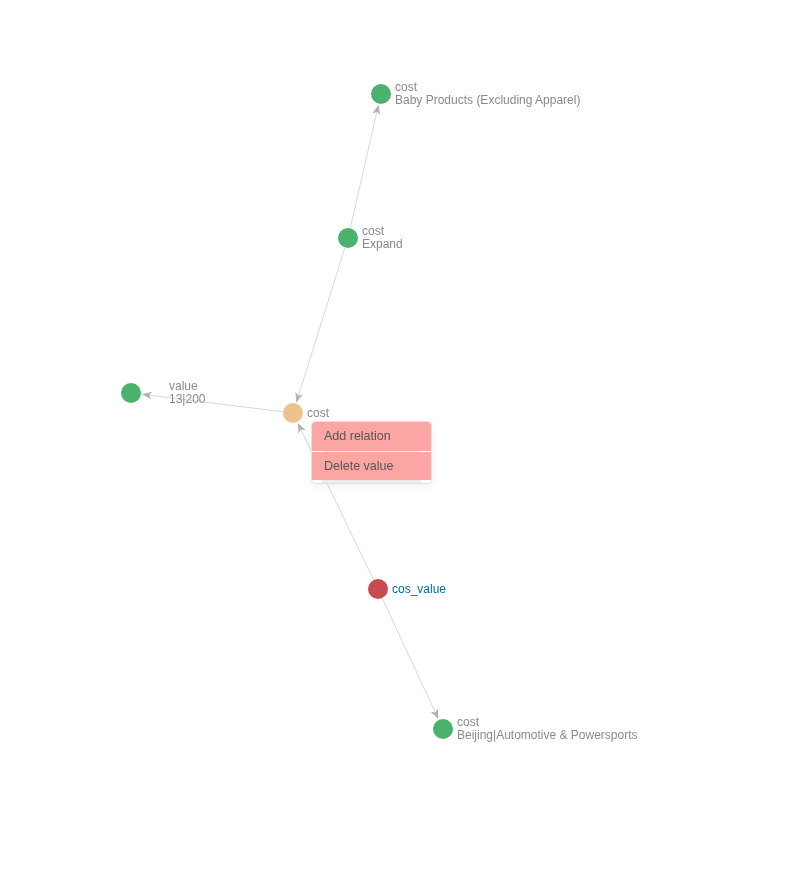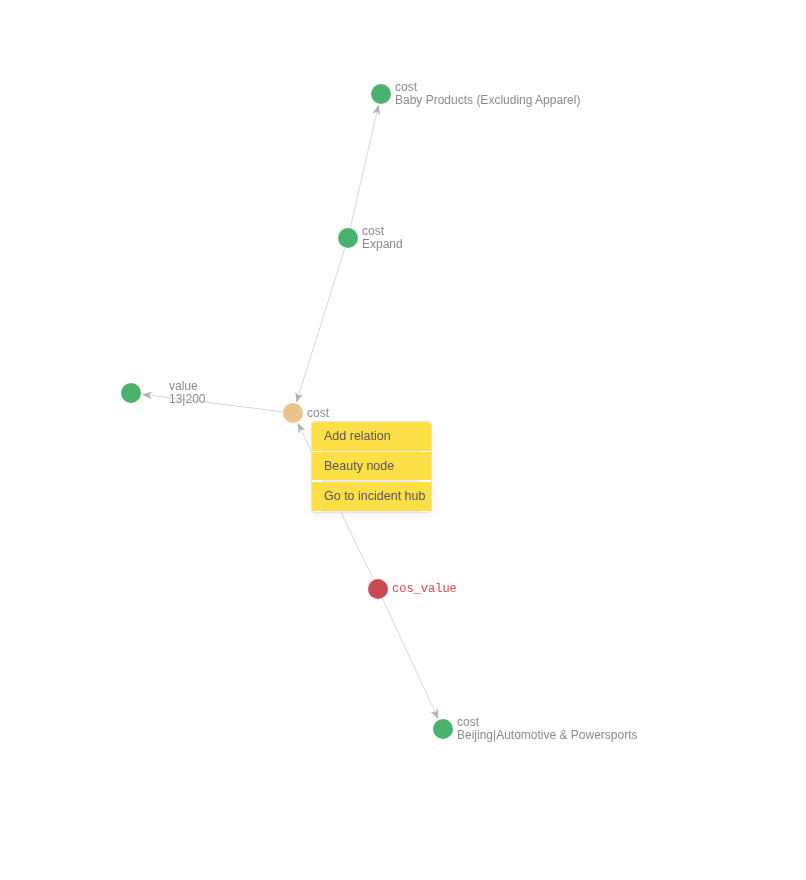--- a/index.html
+++ b/index.html
@@ -46,21 +46,21 @@
   }
   .menu-item {
     height: 28.6px;
     display: flex;
     align-items: center;
     padding: 0 8px 0 12px;
     font-size: 12.5px;
     color: #555555;
     white-space: nowrap;
     cursor: pointer;
-    background: #fde047;
+    background: #fca5a5;
   }
   .menu-item:first-child { border-radius: 4px 4px 0 0; }
   .menu-item:last-child  { border-radius: 0 0 4px 4px; }
   .menu-divider {
     height: 1px;
     background: #ececec;
     margin: 0 10px;
   }
 </style>
 </head>
@@ -100,32 +100,31 @@
         <div>cost</div>
         <div>Expand</div>
       </div>
       <div class="node-label" style="left: 145px; top: 380px; color: rgb(138, 138, 138); margin-left: 24px;">
         <div>value</div>
         <div>13|200</div>
       </div>
       <div class="node-label" style="left: 307px; top: 406.5px; color: rgb(138, 138, 138);">
         <div>cost</div>
       </div>
-      <div class="node-label" style="left: 392px; top: 582.5px; color: #ef4444; font-family: Liberation Mono, monospace;">
+      <div class="node-label" style="left: 392px; top: 582.5px; color: #0369a1;">
         <div>cos_value</div>
       </div>
       <div class="node-label" style="left: 457px; top: 716px; color: rgb(138, 138, 138);">
         <div>cost</div>
         <div>Beijing|Automotive &amp; Powersports</div>
       </div>
     </div>
 
   <div class="context-menu" id="context-menu" style="left: 311px; top: 421px; width: 121px;">
     <div class="menu-item">Add relation</div>
     <div class="menu-divider"></div>
-    <div class="menu-item">Beauty node</div>
+    <div class="menu-item">Delete value</div>
     <div class="menu-divider"></div>
     <div class="menu-divider"></div>
-    <div class="menu-item">Go to incident hub</div>
     <div class="menu-divider"></div>
   </div>
 
 </div>
 
 </body></html>

